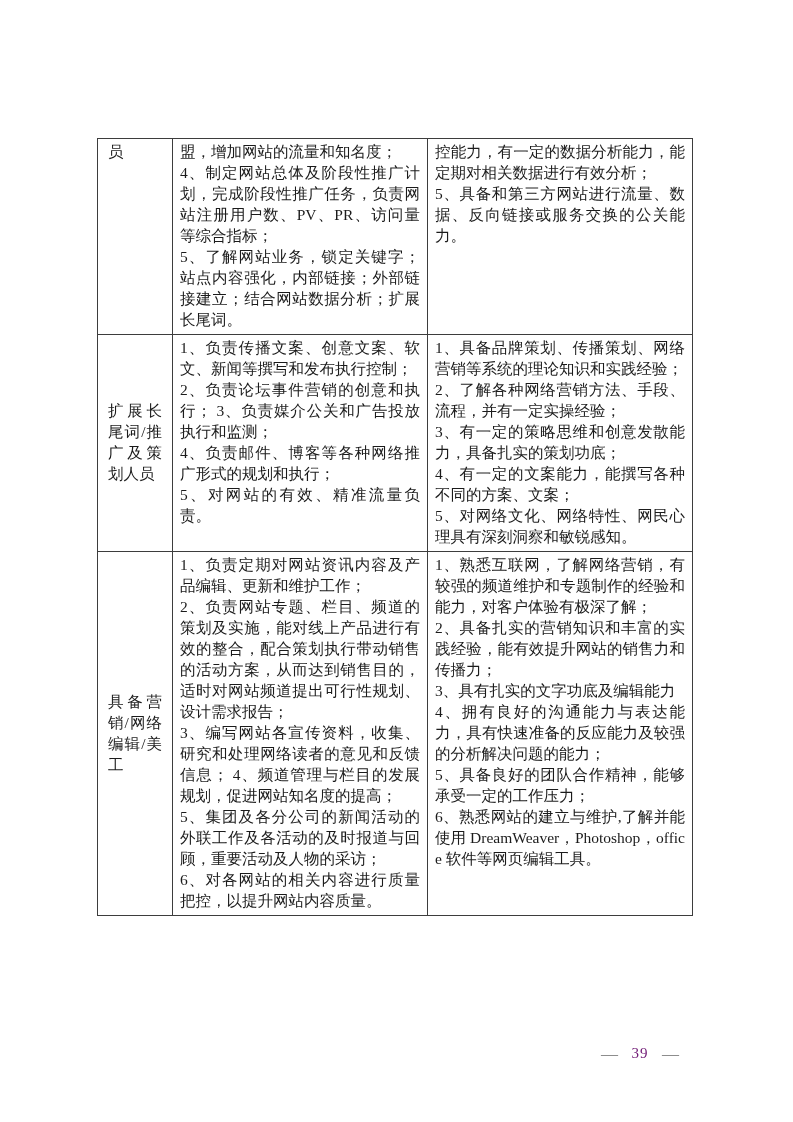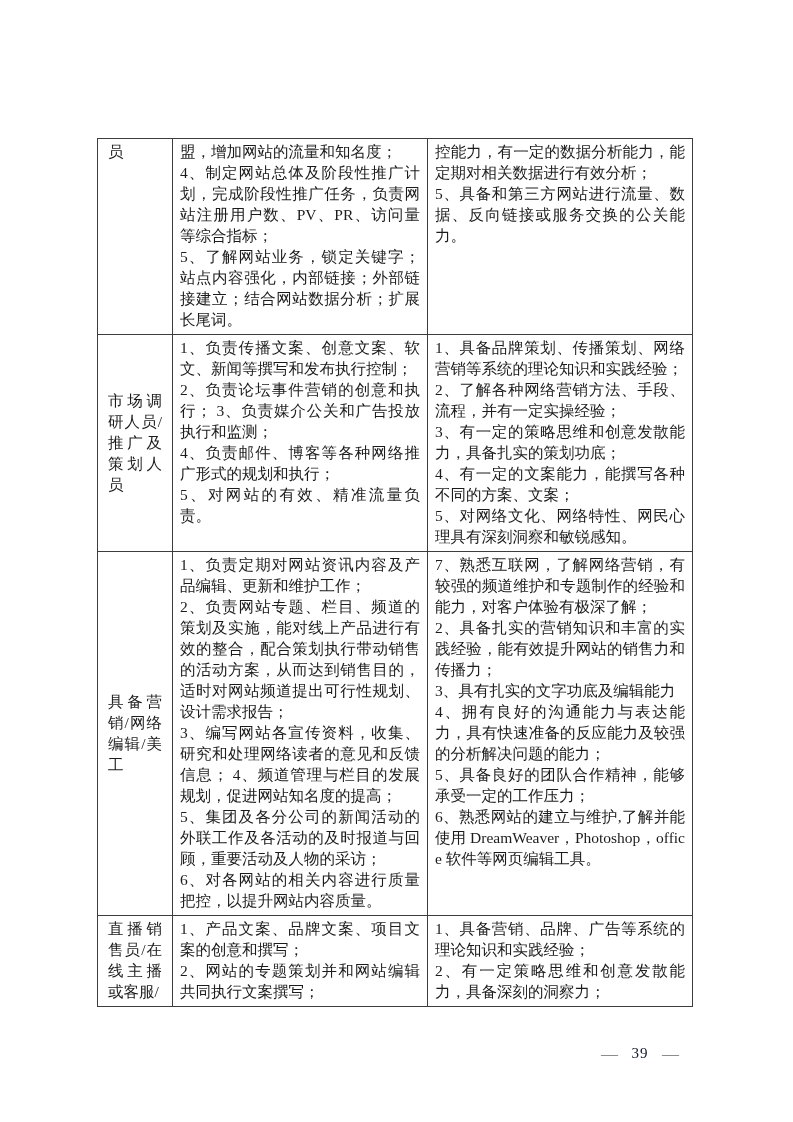--- a/index.html
+++ b/index.html
@@ -55,21 +55,21 @@
     justify-content: space-between;
     align-items: center;
     font-size: 15px;
   }
   .footer .dash {
     color: #7a7a7a;
     font-size: 17px;
     line-height: 1;
   }
   .footer .pagenum {
-    color: #0f172a;
+    color: #701a75;
     letter-spacing: 1px;
   }
 </style>
 </head>
 <body>
 
 <div class="page">
 
   <table class="job-table">
     <colgroup>
@@ -80,51 +80,44 @@
     <tbody>
       <tr class="r0">
         <td class="pos v-top">员</td>
         <td class="duties">盟，增加网站的流量和知名度；
 4、制定网站总体及阶段性推广计划，完成阶段性推广任务，负责网站注册用户数、PV、PR、访问量等综合指标；
 5、了解网站业务，锁定关键字；站点内容强化，内部链接；外部链接建立；结合网站数据分析；扩展长尾词。</td>
         <td class="reqs">控能力，有一定的数据分析能力，能定期对相关数据进行有效分析；
 5、具备和第三方网站进行流量、数据、反向链接或服务交换的公关能力。</td>
       </tr>
       <tr class="r1">
-        <td class="pos v-mid">市场调研人员/推广及策划人员</td>
+        <td class="pos v-mid">扩展长尾词/推广及策划人员</td>
         <td class="duties">1、负责传播文案、创意文案、软文、新闻等撰写和发布执行控制；
 2、负责论坛事件营销的创意和执行； 3、负责媒介公关和广告投放执行和监测；
 4、负责邮件、博客等各种网络推广形式的规划和执行；
 5、对网站的有效、精准流量负责。</td>
         <td class="reqs">1、具备品牌策划、传播策划、网络营销等系统的理论知识和实践经验；
 2、了解各种网络营销方法、手段、流程，并有一定实操经验；
 3、有一定的策略思维和创意发散能力，具备扎实的策划功底；
 4、有一定的文案能力，能撰写各种不同的方案、文案；
 5、对网络文化、网络特性、网民心理具有深刻洞察和敏锐感知。</td>
       </tr>
       <tr class="r2">
         <td class="pos v-mid">具备营销/网络编辑/美工</td>
         <td class="duties">1、负责定期对网站资讯内容及产品编辑、更新和维护工作；
 2、负责网站专题、栏目、频道的策划及实施，能对线上产品进行有效的整合，配合策划执行带动销售的活动方案，从而达到销售目的，适时对网站频道提出可行性规划、设计需求报告；
 3、编写网站各宣传资料，收集、研究和处理网络读者的意见和反馈信息； 4、频道管理与栏目的发展规划，促进网站知名度的提高；
 5、集团及各分公司的新闻活动的外联工作及各活动的及时报道与回顾，重要活动及人物的采访；
 6、对各网站的相关内容进行质量把控，以提升网站内容质量。</td>
-        <td class="reqs">7、熟悉互联网，了解网络营销，有较强的频道维护和专题制作的经验和能力，对客户体验有极深了解；
+        <td class="reqs">1、熟悉互联网，了解网络营销，有较强的频道维护和专题制作的经验和能力，对客户体验有极深了解；
 2、具备扎实的营销知识和丰富的实践经验，能有效提升网站的销售力和传播力；
 3、具有扎实的文字功底及编辑能力
 4、拥有良好的沟通能力与表达能力，具有快速准备的反应能力及较强的分析解决问题的能力；
 5、具备良好的团队合作精神，能够承受一定的工作压力；
 6、熟悉网站的建立与维护,了解并能使用 DreamWeaver，Photoshop，office 软件等网页编辑工具。</td>
-      </tr>
-      <tr class="r3">
-        <td class="pos v-top">直播销售员/在线主播或客服/</td>
-        <td class="duties">1、产品文案、品牌文案、项目文案的创意和撰写；
-2、网站的专题策划并和网站编辑共同执行文案撰写；</td>
-        <td class="reqs">1、具备营销、品牌、广告等系统的理论知识和实践经验；
-2、有一定策略思维和创意发散能力，具备深刻的洞察力；</td>
       </tr>
     </tbody>
   </table>
 
   <div class="footer">
     <span class="dash">—</span>
     <span class="pagenum">39</span>
     <span class="dash">—</span>
   </div>
 

